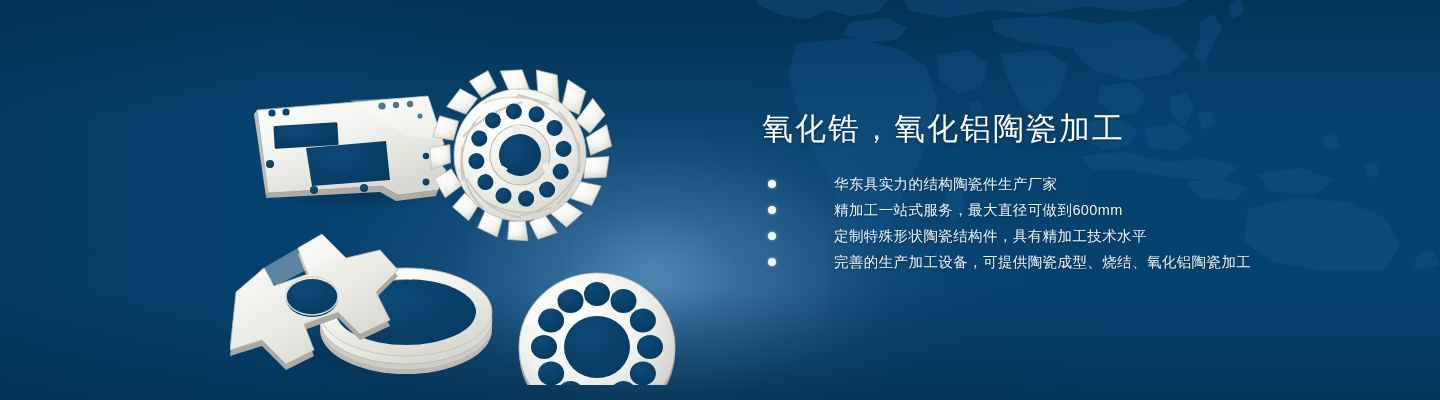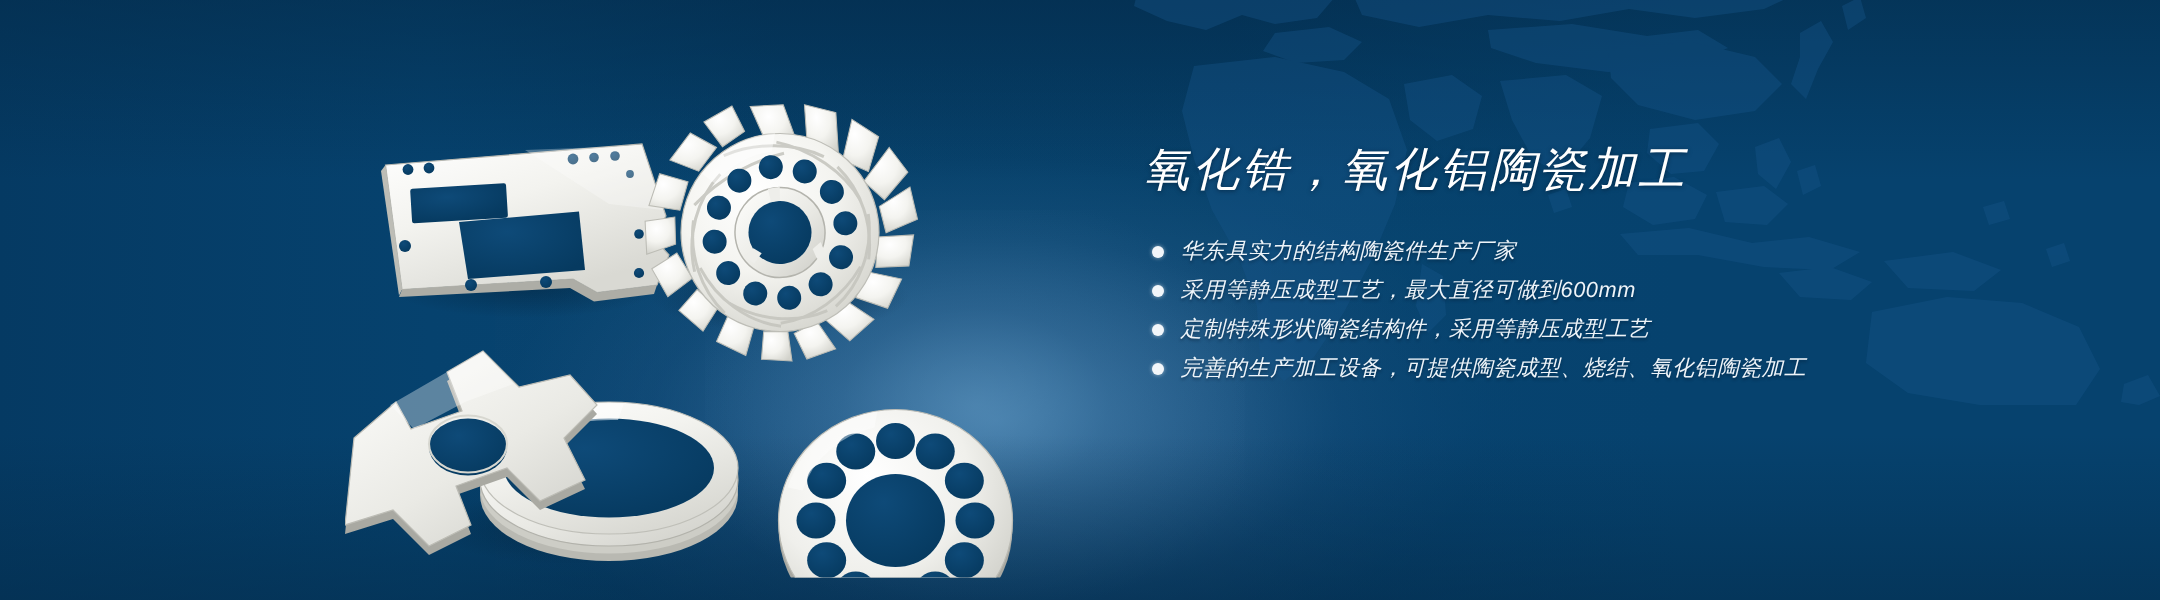--- a/index.html
+++ b/index.html
@@ -71,21 +71,21 @@
 
   
   .products{
     position:absolute; left:230px; top:40px;
     width:500px; height:345px;
   }
   .products svg{ width:100%; height:100%; display:block; }
 
   
   .copy{
-    position:absolute; left:762px; top:92px; width:620px;font-style:italic;
+    position:absolute; left:762px; top:108px; width:620px;
   }
   .headline{
     font-size:31px;
     line-height:42px;
     letter-spacing:2px;
     color:#ffffff;
     font-weight:400;
     text-shadow:0 1px 3px rgba(0,20,40,0.55);
     white-space:nowrap;
   }
@@ -107,20 +107,21 @@
     margin-right:11px;
     margin-left:6px;
   }
   .btext{
     font-size:14.5px;
     line-height:26px;
     color:#eef4f9;
     letter-spacing:0.4px;
     text-shadow:0 1px 2px rgba(0,20,40,0.45);
     white-space:nowrap;
+    margin-left:47px;
   }
 </style>
 </head>
 <body>
 
 <div class="banner">
 
   <div class="bg-base"></div>
   <div class="bg-left"></div>
   <div class="bg-glow"></div>
@@ -359,25 +360,25 @@
   <div class="copy">
     <div class="headline">氧化锆，氧化铝陶瓷加工</div>
 
     <ul class="bullets">
       <li class="bullet">
         <span class="dot"></span>
         <span class="btext">华东具实力的结构陶瓷件生产厂家</span>
       </li>
       <li class="bullet">
         <span class="dot"></span>
-        <span class="btext">采用等静压成型工艺，最大直径可做到600mm</span>
+        <span class="btext">精加工一站式服务，最大直径可做到600mm</span>
       </li>
       <li class="bullet">
         <span class="dot"></span>
-        <span class="btext">定制特殊形状陶瓷结构件，采用等静压成型工艺</span>
+        <span class="btext">定制特殊形状陶瓷结构件，具有精加工技术水平</span>
       </li>
       <li class="bullet">
         <span class="dot"></span>
         <span class="btext">完善的生产加工设备，可提供陶瓷成型、烧结、氧化铝陶瓷加工</span>
       </li>
     </ul>
   </div>
 
 </div>
 

